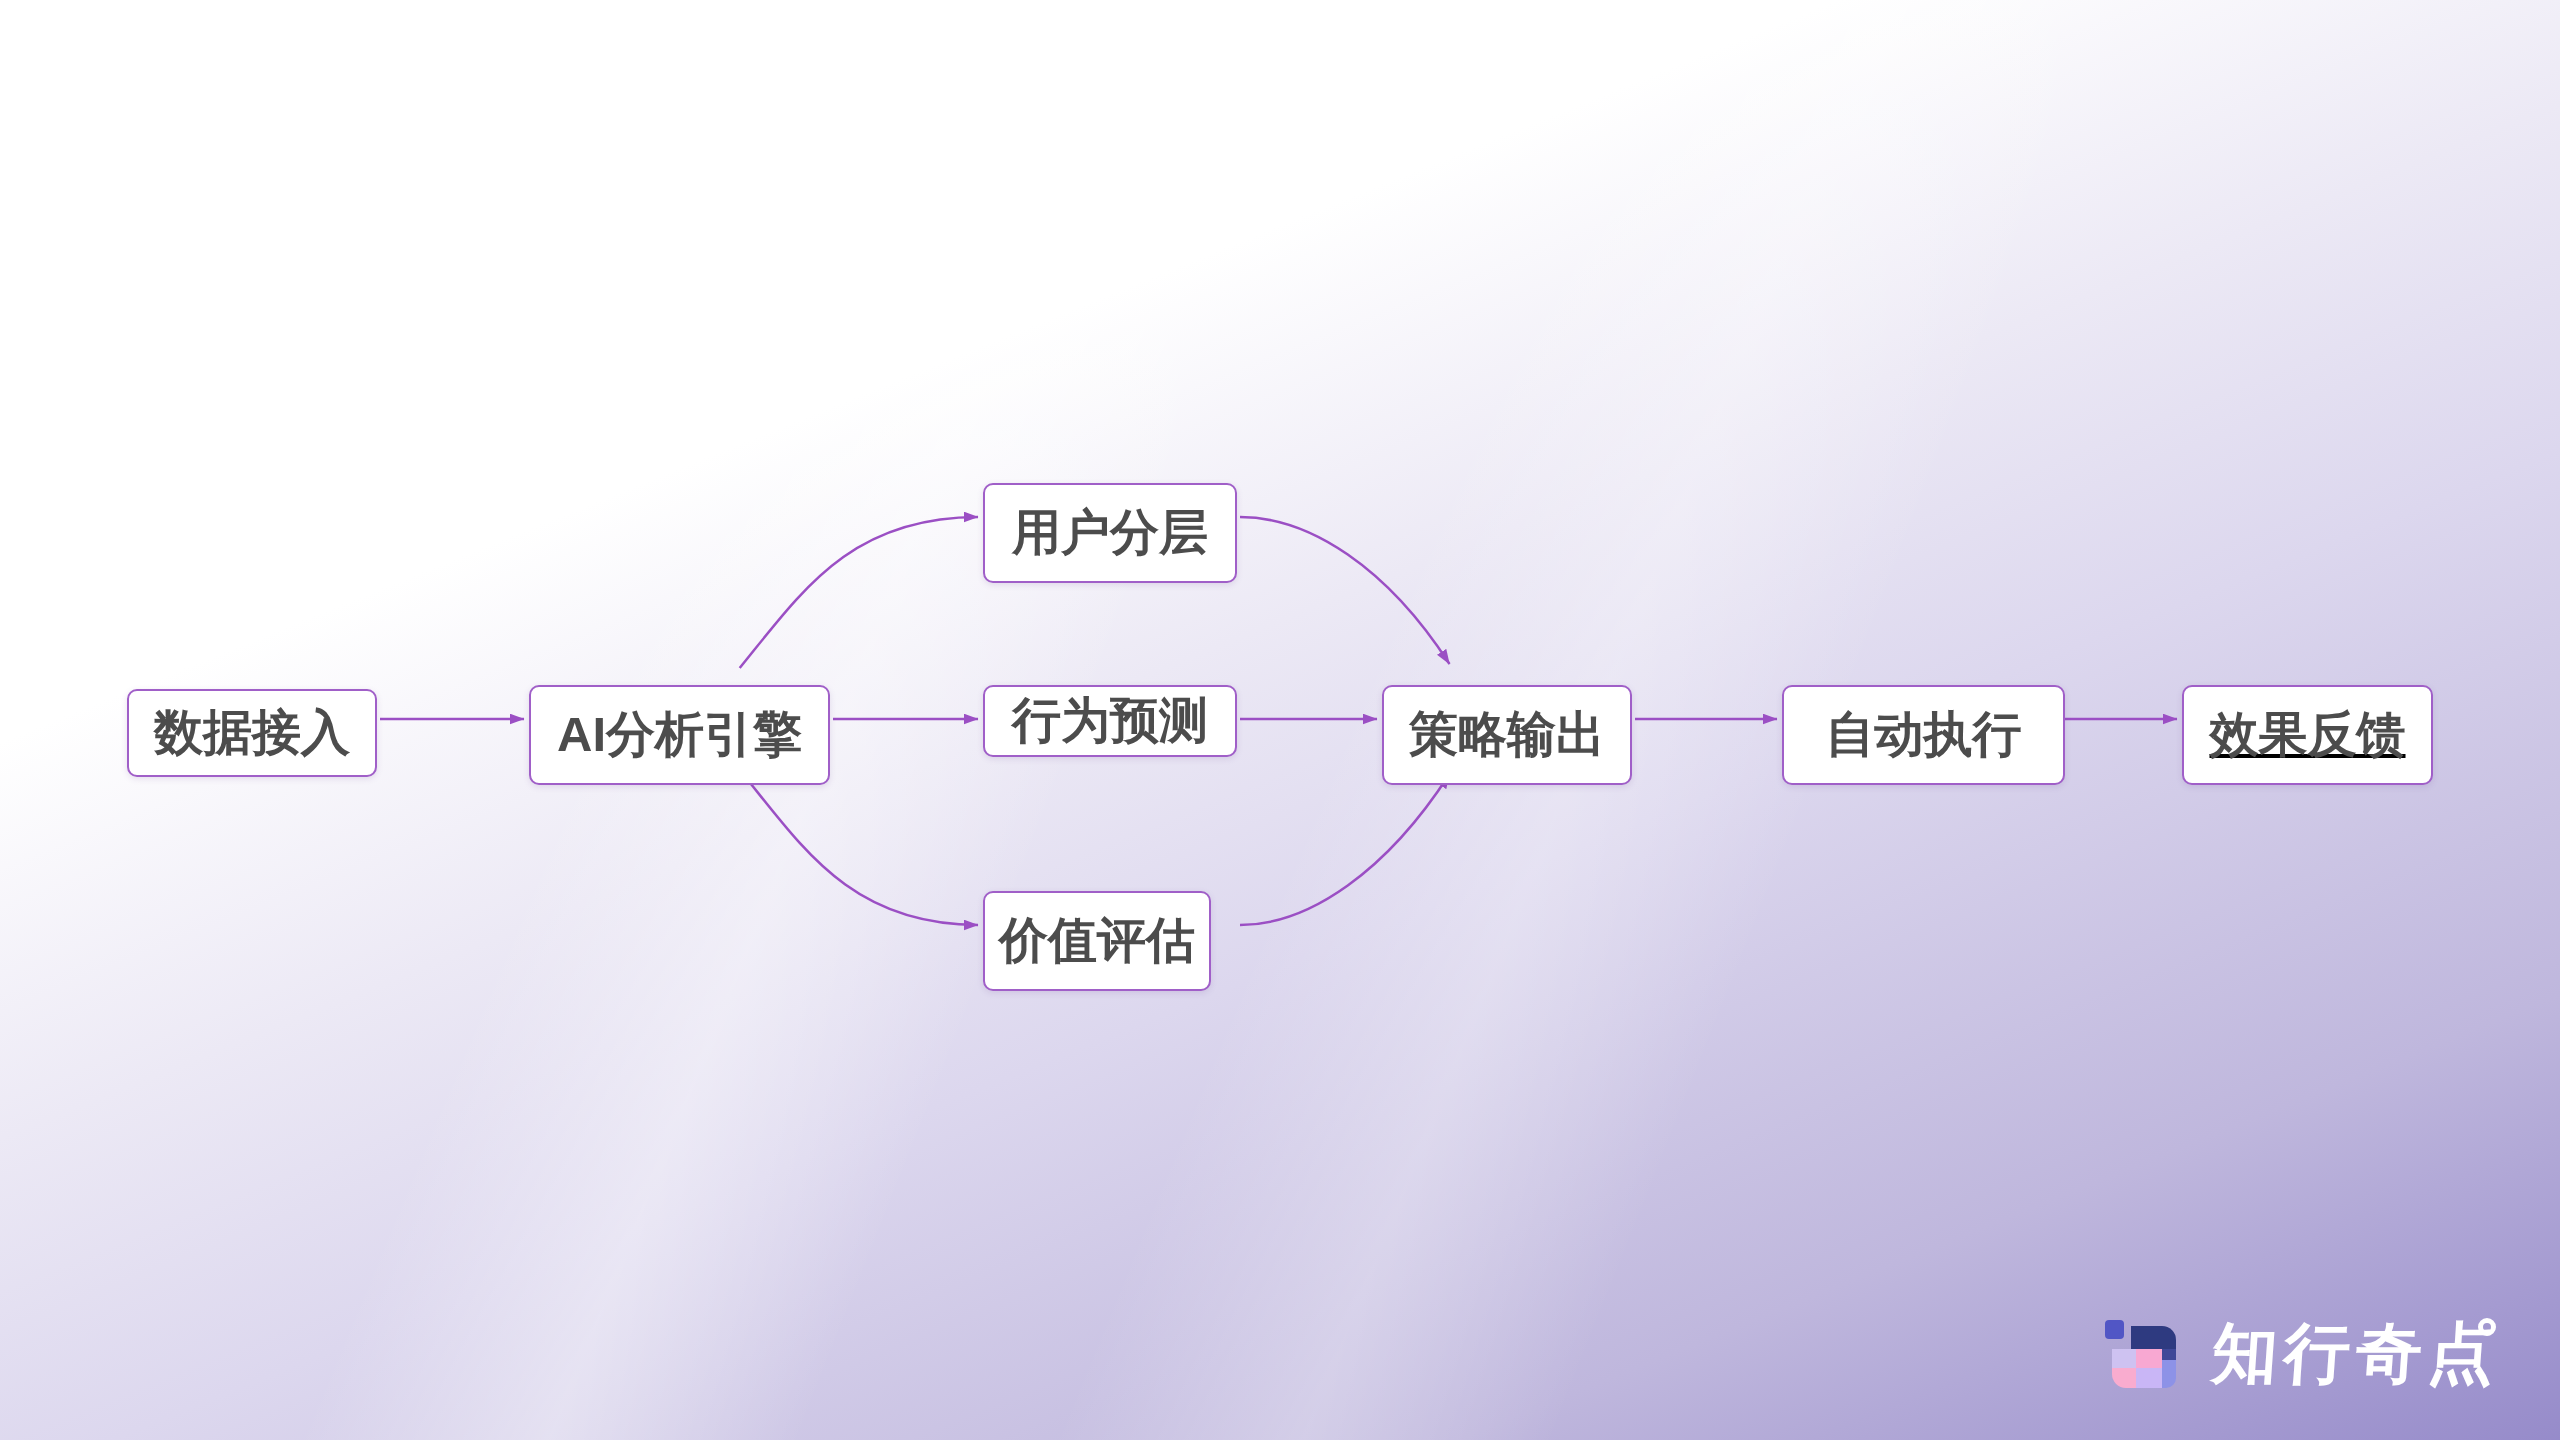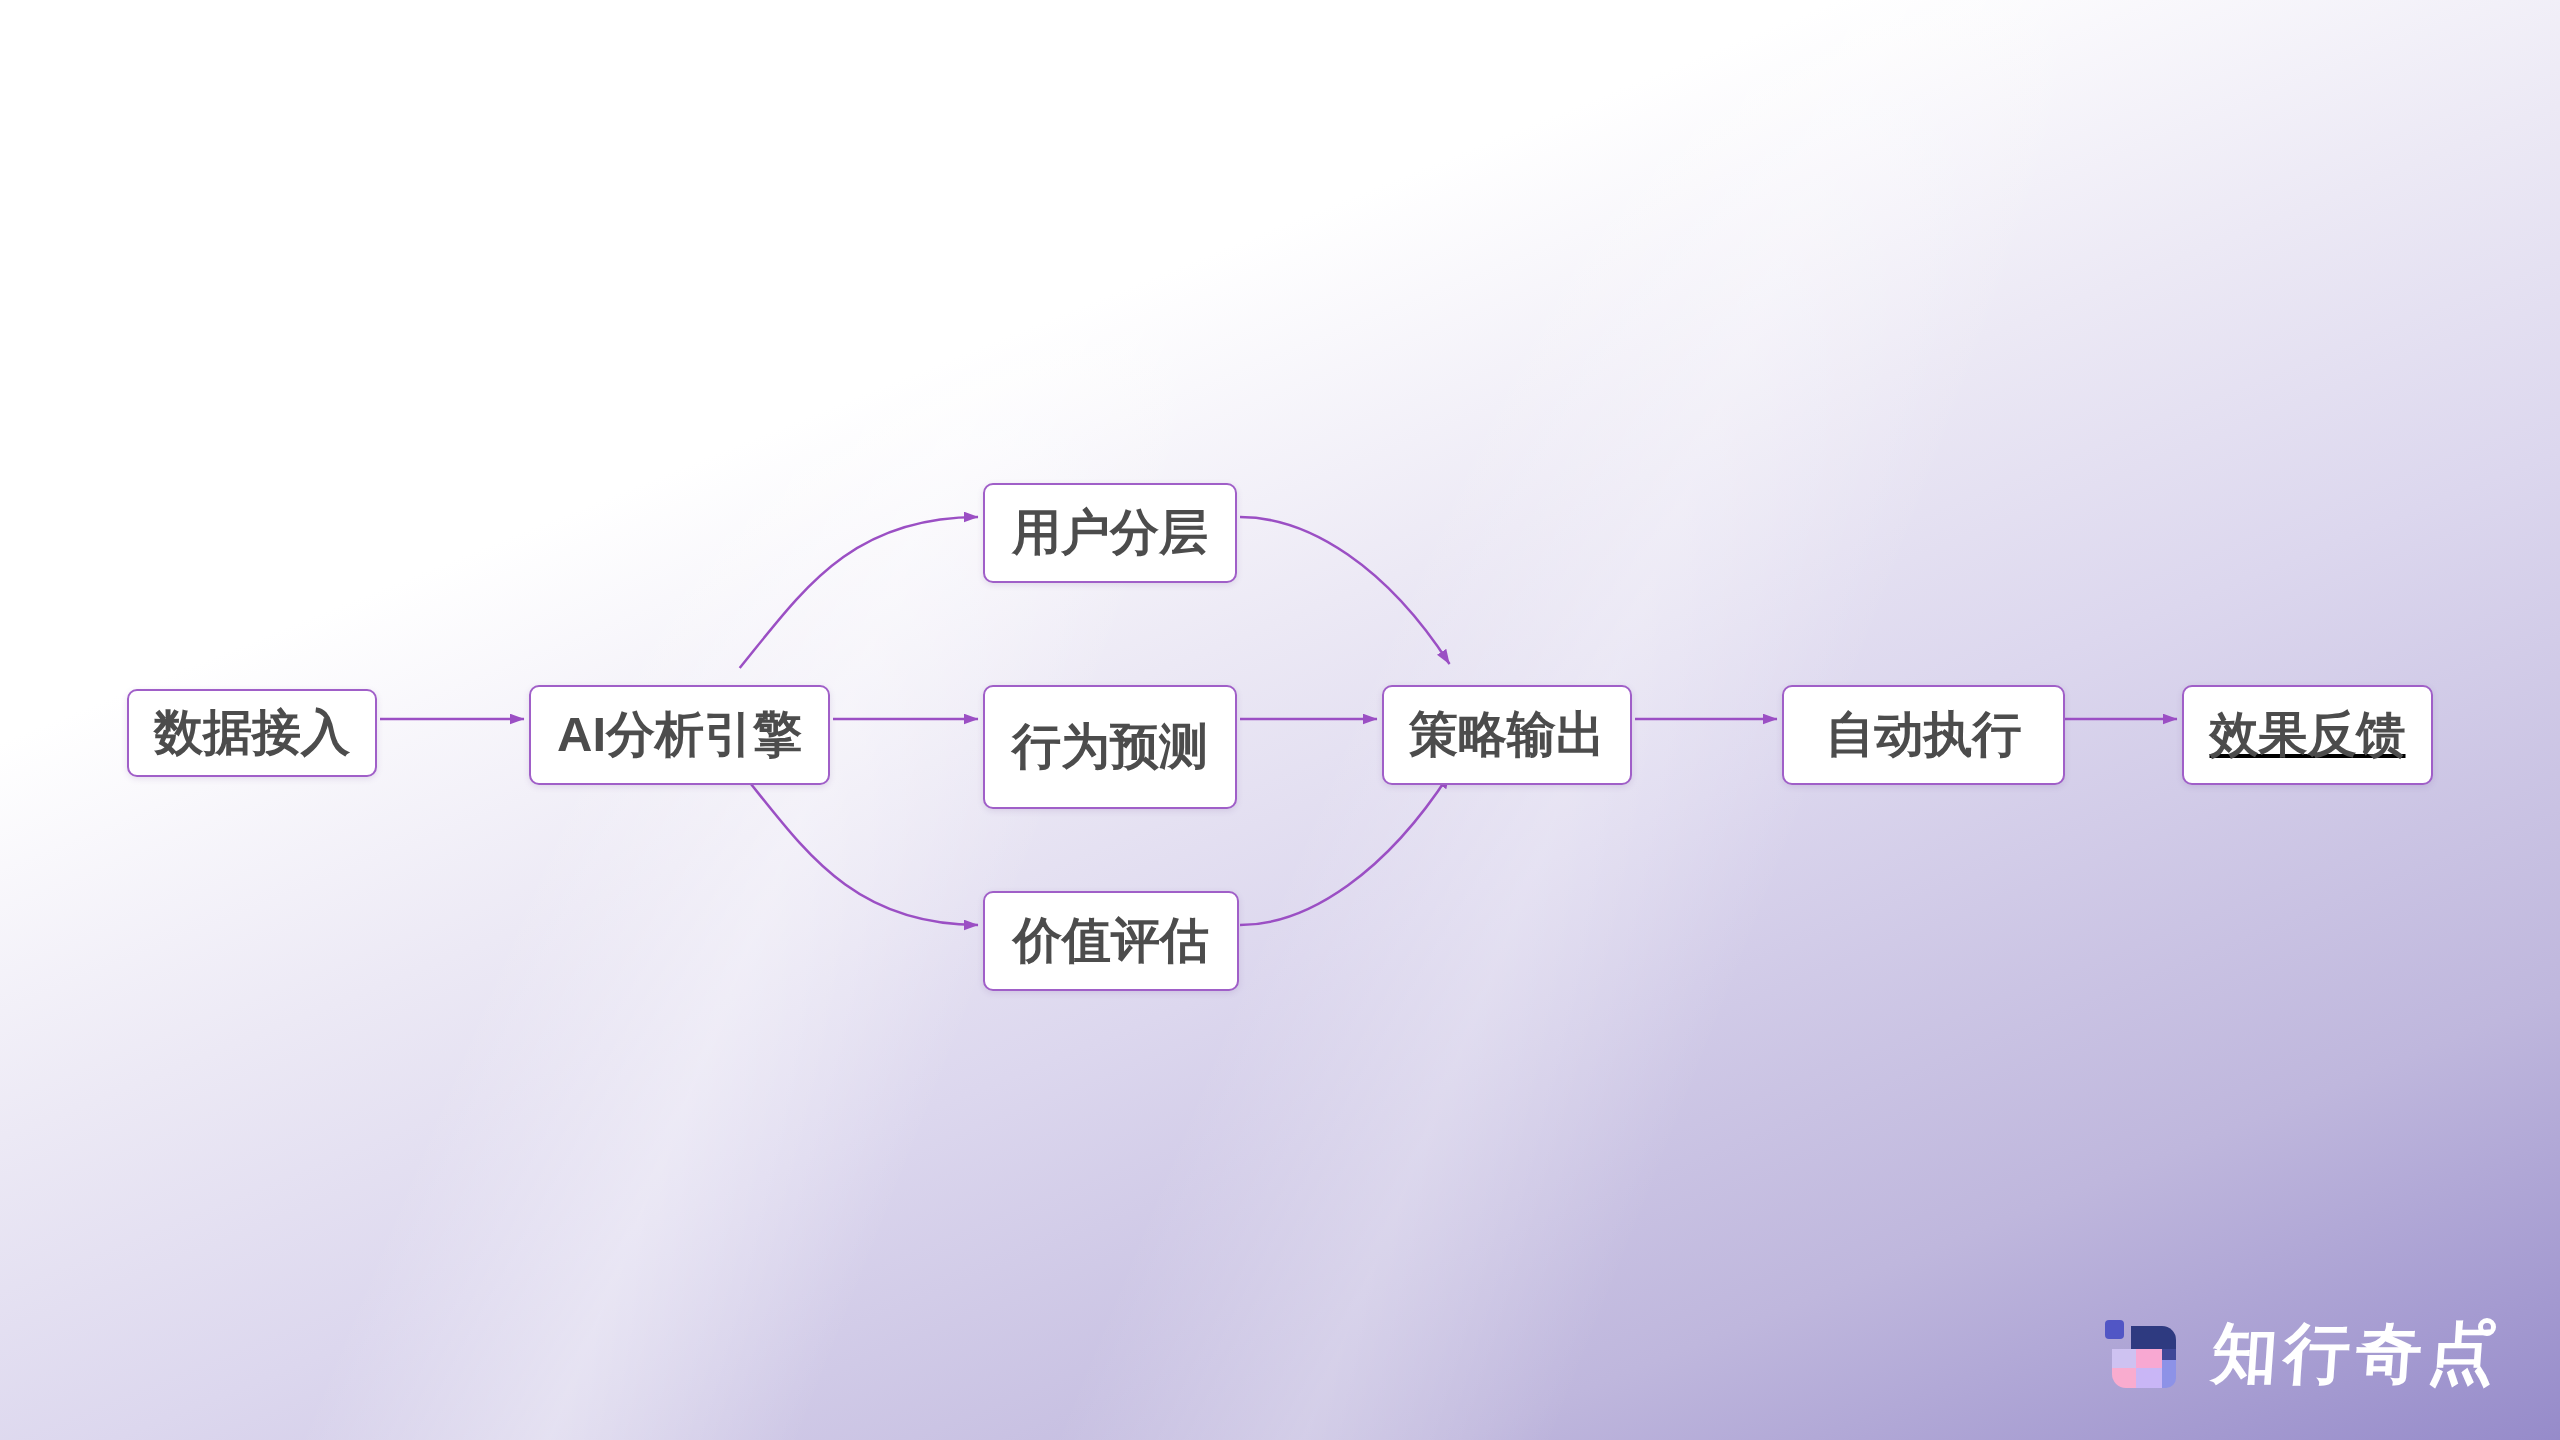--- a/index.html
+++ b/index.html
@@ -124,24 +124,24 @@
   </div>
 <div class="node" style="left: 127px; top: 673px; width: 250px; height: 88px;">
       <span>数据接入</span>
     </div>
     <div class="node" style="left: 529px; top: 669px; width: 301px; height: 100px;">
       <span>AI分析引擎</span>
     </div>
     <div class="node" style="left: 983px; top: 467px; width: 254px; height: 100px;">
       <span>用户分层</span>
     </div>
-    <div class="node" style="left: 983px; top: 669px; width: 254px; height: 124px;">
+    <div class="node" style="left: 983px; top: 669px; width: 254px; height: 72px;">
       <span>行为预测</span>
     </div>
-    <div class="node" style="left: 983px; top: 875px; width: 256px; height: 100px; justify-content: center;">
+    <div class="node" style="left: 983px; top: 875px; width: 228px; height: 100px; justify-content: center;">
       <span>价值评估</span>
     </div>
     <div class="node" style="left: 1382px; top: 669px; width: 250px; height: 100px;">
       <span>策略输出</span>
     </div>
     <div class="node" style="left: 1782px; top: 669px; width: 283px; height: 100px;">
       <span>自动执行</span>
     </div>
     <div class="node" style="left: 2182px; top: 669px; width: 251px; height: 100px; text-decoration: underline;">
       <span>效果反馈</span>

